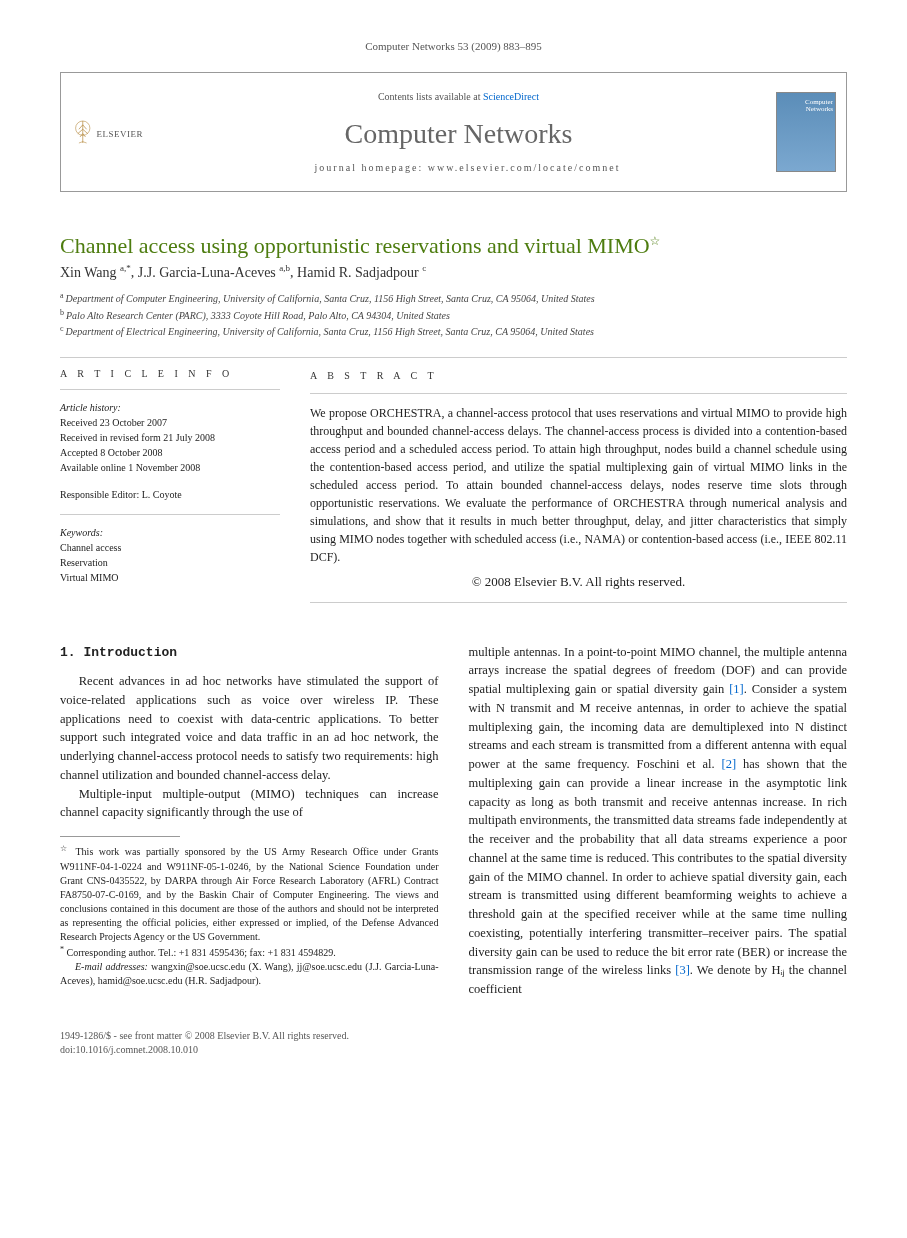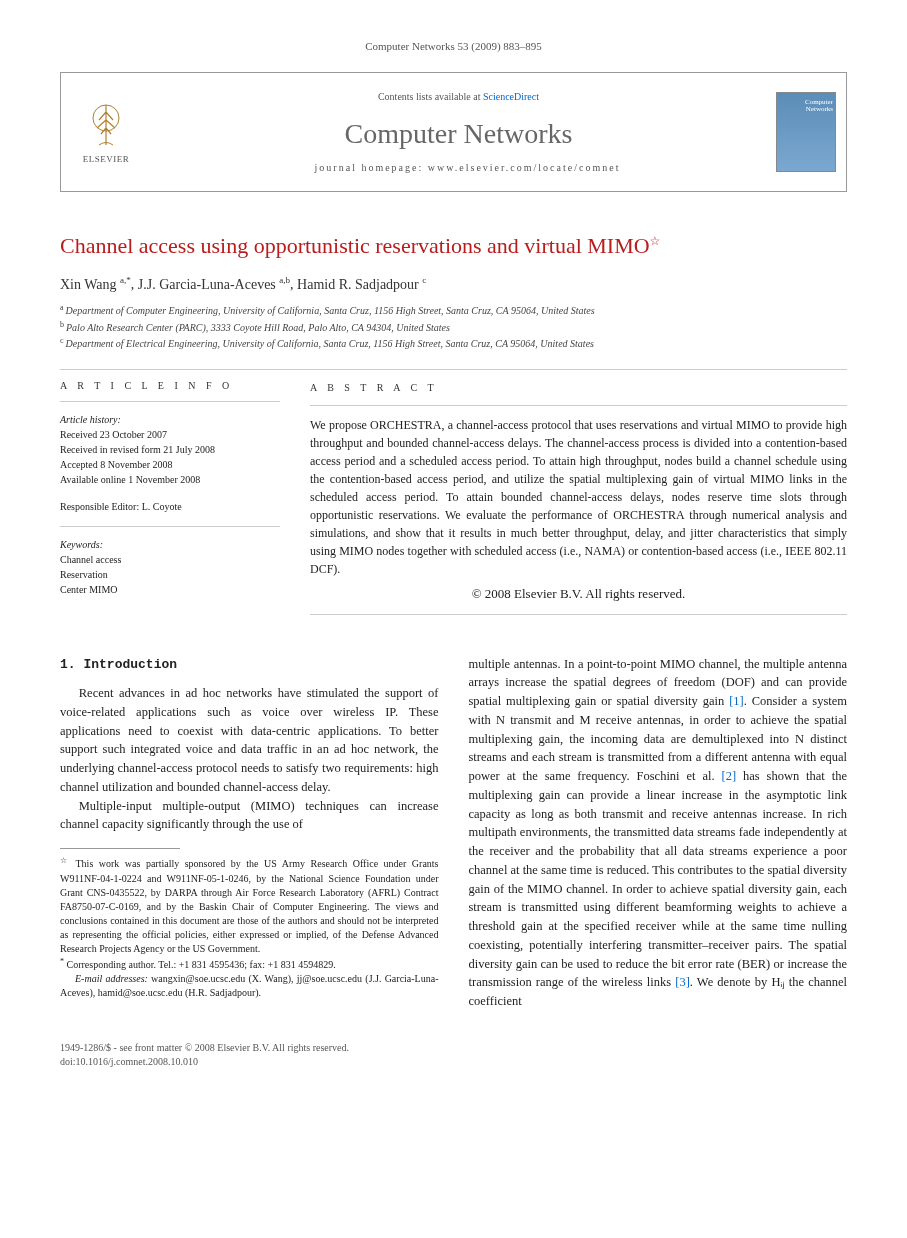--- a/index.html
+++ b/index.html
@@ -1,29 +1,29 @@
 <!DOCTYPE html>
 <html><head>
 <meta charset="utf-8">
 <style>
   * { margin: 0; padding: 0; box-sizing: border-box; }
   body { font-family: Georgia, 'Times New Roman', serif; background: #fff; color: #222; width: 907px; margin: 0 auto; padding: 40px 60px; font-size: 13px; }
   .header-citation { text-align: center; font-size: 11px; color: #555; margin-bottom: 20px; }
   .journal-box { border: 1px solid #999; display: flex; align-items: stretch; margin-bottom: 40px; height: 120px; }
-  .elsevier-logo { width: 90px; display: flex; flex-direction: column; align-items: center; justify-content: center; border-right: 0; padding: 8px; }
+  .elsevier-logo { width: 90px; display: flex; flex-direction: row; align-items: center; justify-content: center; border-right: 0; padding: 8px; }
   .elsevier-tree { width: 50px; height: 50px; }
   .elsevier-label { font-size: 9px; color: #555; letter-spacing: 0.5px; margin-top: 4px; }
   .journal-center { flex: 1; display: flex; flex-direction: column; align-items: center; justify-content: center; padding: 10px; }
   .contents-line { font-size: 10px; color: #555; margin-bottom: 16px; }
   .contents-line a { color: #0066cc; text-decoration: none; }
   .journal-name { font-size: 28px; font-weight: normal; color: #666; font-family: Georgia, serif; margin-bottom: 12px; }
   .homepage-line { font-size: 10px; color: #555; letter-spacing: 2px; margin-left: 18px; }
   .cover-thumb { width: 80px; display: flex; align-items: center; justify-content: center; padding: 6px; }
   .cover-thumb-inner { width: 60px; height: 80px; background: linear-gradient(180deg, #5b8db8 0%, #7ba8d0 100%); border: 1px solid #888; display: flex; flex-direction: column; align-items: center; justify-content: flex-start; padding: 6px 2px; font-size: 7px; color: #fff; }
-  .title { font-size: 22px; color: #b91c1c; font-weight: normal; margin-bottom: 14px; line-height: 1.3; }
+  .title { font-size: 22px; color: #4d7c0f; font-weight: normal; margin-bottom: 2px; line-height: 1.3; }
   .title sup { font-size: 12px; }
   .authors { font-size: 14px; color: #333; margin-bottom: 10px; }
   .authors sup { font-size: 9px; }
   .affiliations { font-size: 10px; font-style: italic; color: #444; margin-bottom: 18px; line-height: 1.5; }
   .affiliations sup { font-style: normal; font-size: 8px; margin-right: 2px; }
   .hr { border: none; border-top: 1px solid #ccc; margin: 10px 0; }
   .info-abstract { display: flex; gap: 30px; margin-bottom: 30px; }
   .info-col { width: 220px; font-size: 10px; }
   .abstract-col { flex: 1; font-size: 12px; text-align: justify; line-height: 1.5; }
   .section-label { font-size: 10px; letter-spacing: 4px; color: #333; margin-bottom: 4px; }
@@ -87,33 +87,33 @@
 <hr class="hr">
 
 <div class="info-abstract">
   <div class="info-col">
     <div class="section-label">A R T I C L E   I N F O</div>
     <hr class="hr">
     <div class="info-block">
       <div class="label">Article history:</div>
       <div>Received 23 October 2007</div>
       <div>Received in revised form 21 July 2008</div>
-      <div>Accepted 8 November 2008</div>
+      <div>Accepted 8 October 2008</div>
       <div>Available online 1 November 2008</div>
     </div>
     <div class="info-block">
       <span>Responsible Editor:</span>
       <span>L. Coyote</span>
     </div>
     <hr class="hr">
     <div class="info-block">
       <div class="label">Keywords:</div>
       <div>Channel access</div>
       <div>Reservation</div>
-      <div>Center MIMO</div>
+      <div>Virtual MIMO</div>
     </div>
   </div>
   <div class="abstract-col">
     <div class="section-label">A B S T R A C T</div>
     <hr class="hr">
     <div>We propose ORCHESTRA, a channel-access protocol that uses reservations and virtual MIMO to provide high throughput and bounded channel-access delays. The channel-access process is divided into a contention-based access period and a scheduled access period. To attain high throughput, nodes build a channel schedule using the contention-based access period, and utilize the spatial multiplexing gain of virtual MIMO links in the scheduled access period. To attain bounded channel-access delays, nodes reserve time slots through opportunistic reservations. We evaluate the performance of ORCHESTRA through numerical analysis and simulations, and show that it results in much better throughput, delay, and jitter characteristics that simply using MIMO nodes together with scheduled access (i.e., NAMA) or contention-based access (i.e., IEEE 802.11 DCF).</div>
     <div class="copyright">© 2008 Elsevier B.V. All rights reserved.</div>
     <hr class="hr">
   </div>
 </div>

